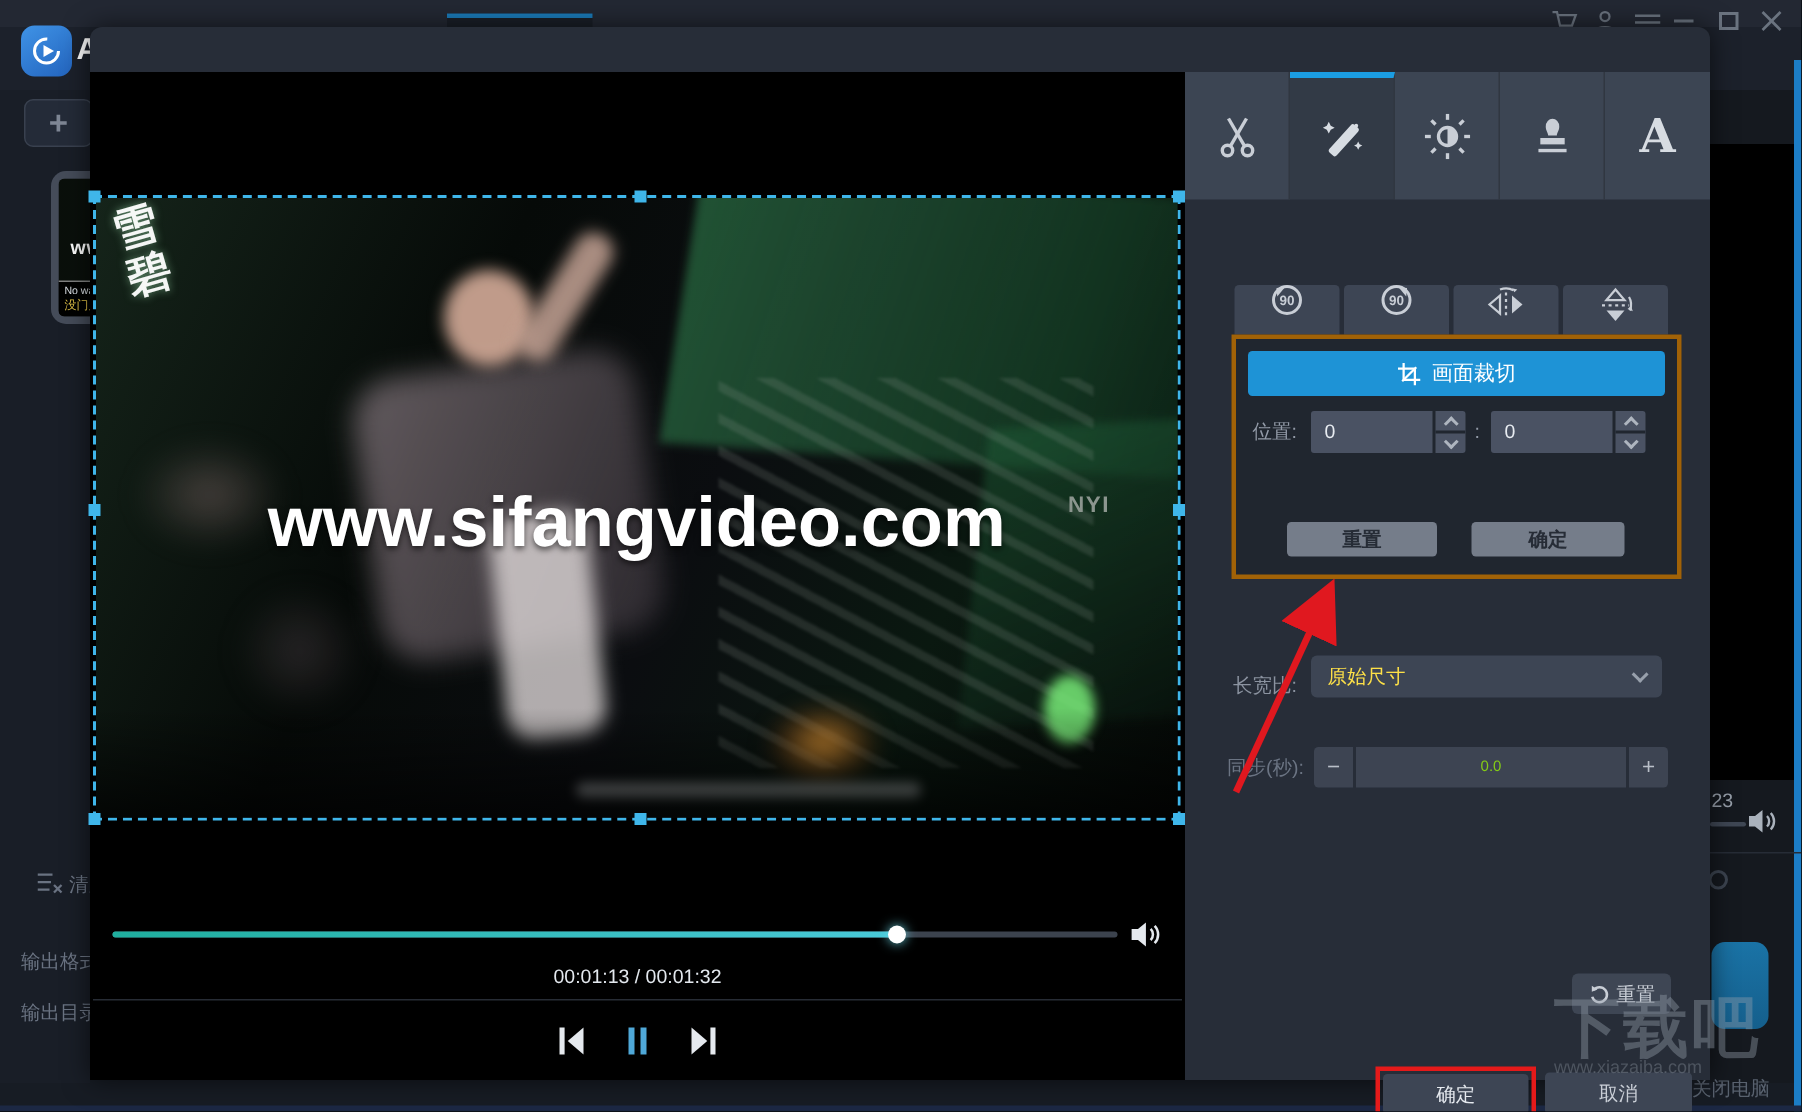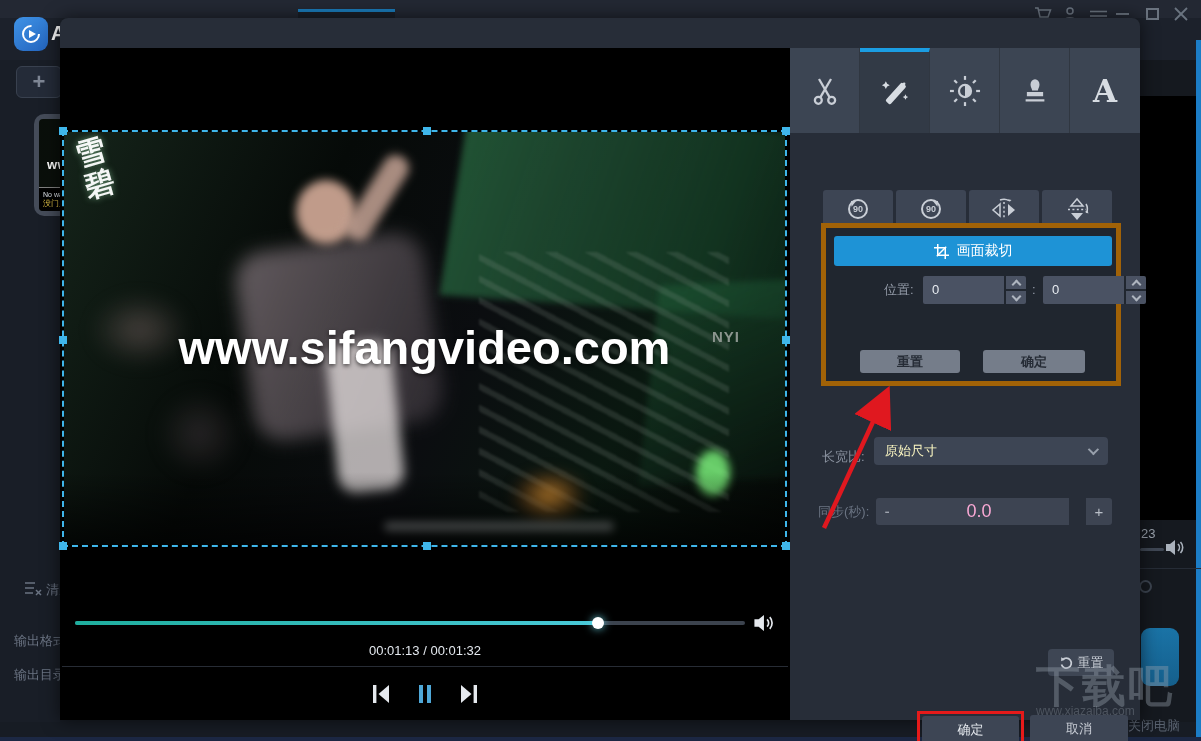--- a/index.html
+++ b/index.html
@@ -103,55 +103,55 @@
   
   .tabs{left:0;top:0;width:350px;height:85px;display:flex;}
   .tab{width:70px;height:85px;background:#3c4553;border-right:1px solid #30automatic;border-right:1px solid #303741;
        display:flex;align-items:center;justify-content:center;position:relative;}
   .tab:last-child{border-right:none;}
   .tab.active{background:#323a46;border-top:4px solid #1b9de2;}
   .tab-a{font-family:"DejaVu Serif","Liberation Serif",serif;font-size:31px;font-weight:bold;color:#d7dce2;}
 
   
   .rot-row{left:33px;top:142px;width:289px;height:37px;display:flex;gap:3px;}
-  .rot-btn{flex:1;background:#3d4554;border-radius:3px;display:flex;align-items:center;justify-content:center;position:relative;}
+  .rot-btn{flex:1;background:#3d4554;border-radius:3px;display:flex;align-items:flex-start;justify-content:center;position:relative;}
   .rot-circle{width:20px;height:20px;border:2px solid #c9ced6;border-radius:50%;color:#c9ced6;font-size:9px;font-weight:bold;
       display:flex;align-items:center;justify-content:center;position:relative;}
   .rot-arrow{position:absolute;width:0;height:0;border:4px solid transparent;}
   .rot-arrow.l{left:-3px;top:-4px;border-right-color:#c9ced6;transform:rotate(40deg);}
   .rot-arrow.r{right:-3px;top:-4px;border-left-color:#c9ced6;transform:rotate(-40deg);}
 
   
-  .crop-box{left:31px;top:175px;width:300px;height:163px;border:5px solid #a16207;background:#20262f;}
+  .crop-box{left:31px;top:175px;width:300px;height:163px;border:3px solid #a16207;background:#20262f;}
   .crop-main-btn{position:absolute;left:8px;top:8px;width:278px;height:30px;background:#1e93d6;border-radius:3px;
       display:flex;align-items:center;justify-content:center;gap:8px;color:#fff;font-size:14px;}
-  .fld-row{position:absolute;left:0;width:100%;height:16px;margin-left:47px;}
+  .fld-row{position:absolute;left:0;width:100%;height:16px;}
   .fld-label{position:absolute;color:#939ba8;font-size:13px;line-height:28px;}
   .num-group{position:absolute;height:28px;display:flex;background:#4a5263;border-radius:2px;overflow:hidden;}
   .num-val{width:81px;color:#e8ecf1;font-size:13px;line-height:28px;padding-left:9px;}
   .spin{width:22px;display:flex;flex-direction:column;border-left:2px solid #20262f;}
   .spin div{flex:1;display:flex;align-items:center;justify-content:center;position:relative;}
   .spin div:first-child{border-bottom:2px solid #20262f;}
   .chev{width:7px;height:7px;border-right:2px solid #aeb5bf;border-bottom:2px solid #aeb5bf;}
   .chev.up{transform:rotate(-135deg);margin-top:3px;}
   .chev.dn{transform:rotate(45deg);margin-bottom:3px;}
   .sep{position:absolute;color:#939ba8;font-size:13px;line-height:28px;}
   .gray-btn{position:absolute;height:23px;background:#757d8a;border-radius:3px;color:#262c36;font-size:13px;font-weight:bold;
       display:flex;align-items:center;justify-content:center;}
 
   
   .asp-label{left:32px;top:395px;color:#8b93a0;font-size:13px;line-height:28px;}
   .asp-select{left:84px;top:389px;width:234px;height:28px;background:#3d4554;border-radius:4px;display:flex;align-items:center;}
-  .asp-value{color:#fef9c3;font-size:13px;padding-left:11px;}
+  .asp-value{color:#fde047;font-size:13px;padding-left:11px;}
   .asp-chev{margin-left:auto;margin-right:12px;width:8px;height:8px;border-right:2px solid #98a0ac;border-bottom:2px solid #98a0ac;
       transform:rotate(45deg) translateY(-2px);}
   .sync-label{left:28px;top:450px;color:#6b7483;font-size:13px;line-height:27px;}
   .sync-btn{position:absolute;top:450px;width:26px;height:27px;background:#3d4452;color:#b9bfc8;font-size:15px;
       display:flex;align-items:center;justify-content:center;}
-  .sync-val{left:99px;top:450px;width:180px;height:27px;background:#3d4452;color:#f9a8d4;font-size:18px;
+  .sync-val{left:114px;top:450px;width:180px;height:27px;background:#3d4452;color:#84cc16;font-size:10px;
       display:flex;align-items:center;justify-content:center;}
 
   .panel-reset{left:258px;top:601px;width:66px;height:27px;background:#3e4654;border-radius:4px;color:#c9ced6;font-size:13px;
       display:flex;align-items:center;justify-content:center;gap:5px;}
   .ok-outline{left:127px;top:663px;width:107px;height:37px;border:3px solid #e51a1a;}
   .btn-ok{left:132px;top:668px;width:97px;height:27px;background:#3d4554;border-radius:3px;color:#e6eaef;font-size:13px;
       display:flex;align-items:center;justify-content:center;}
   .btn-cancel{left:240px;top:667px;width:98px;height:28px;background:#3d4554;border-radius:3px;color:#c9ced6;font-size:13px;
       display:flex;align-items:center;justify-content:center;}
   .red-arrow{left:700px;top:350px;width:210px;height:175px;z-index:20;pointer-events:none;}

